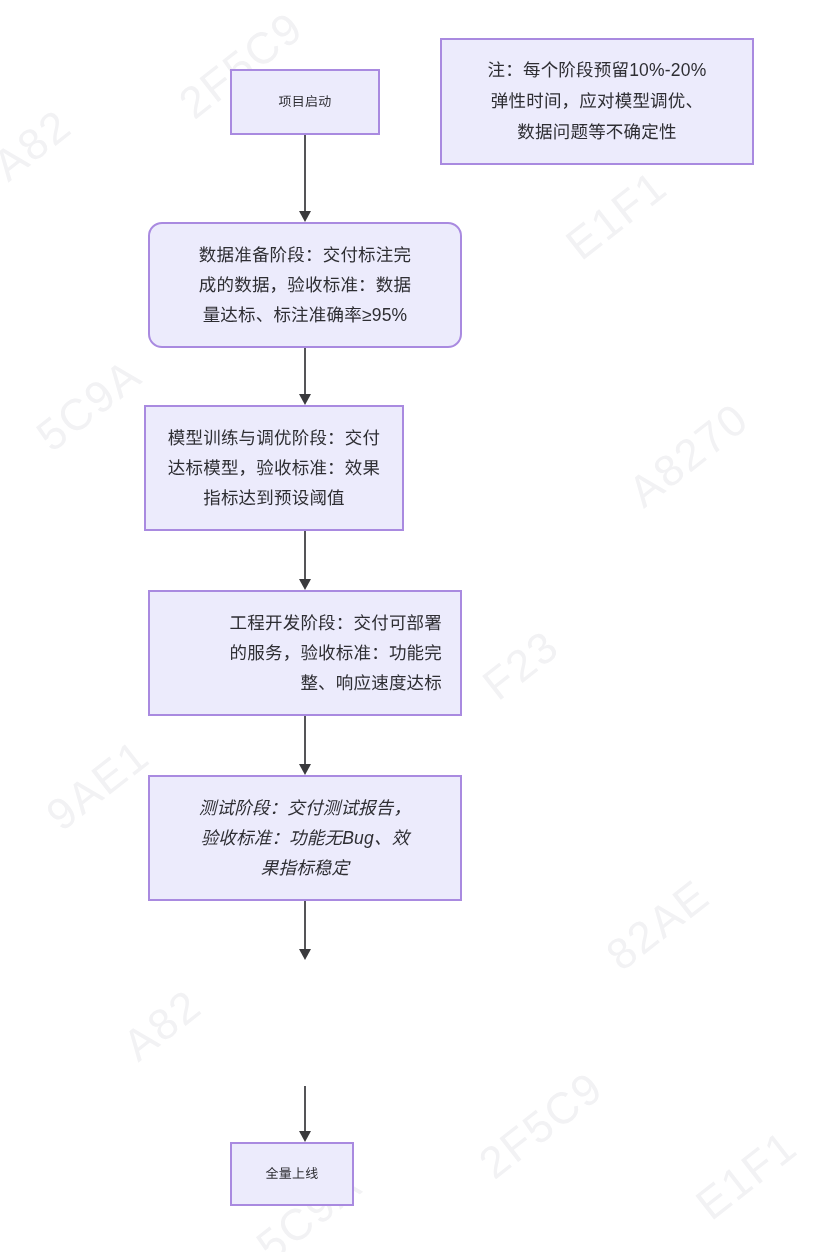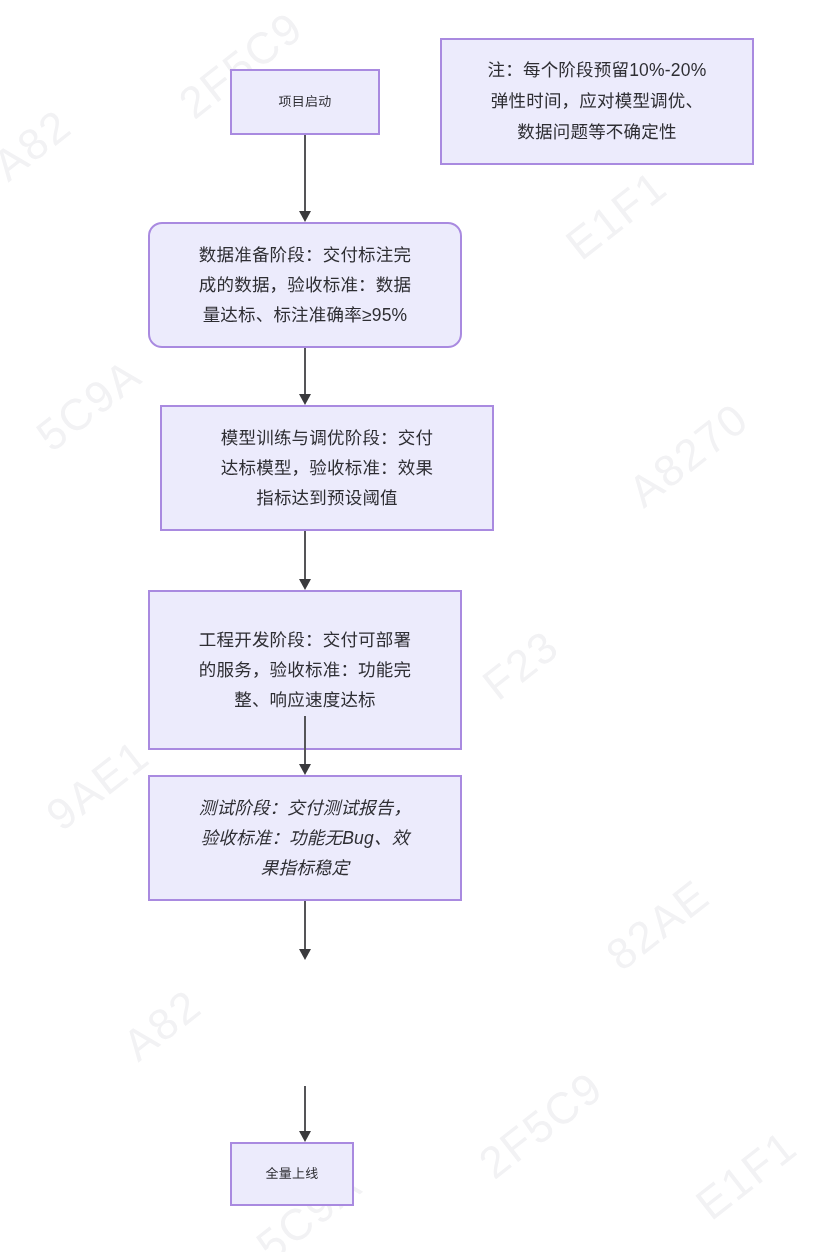--- a/index.html
+++ b/index.html
@@ -138,32 +138,32 @@
     <span class="node-text">数据准备阶段：交付标注完
 成的数据，验收标准：数据
 量达标、标注准确率≥95%</span>
   </div>
 
   <div class="connector" style="left:304px; top:348px; height:57px;">
     <div class="stem" style="height:46px;"></div>
     <div class="head" style="top:46px;"></div>
   </div>
 
-  <div class="node" style="left:160px; top:405px; width:334px; height:126px;">
+  <div class="node" style="left:144px; top:405px; width:260px; height:126px;">
     <span class="node-text">模型训练与调优阶段：交付
 达标模型，验收标准：效果
 指标达到预设阈值</span>
   </div>
 
   <div class="connector" style="left:304px; top:531px; height:59px;">
     <div class="stem" style="height:48px;"></div>
     <div class="head" style="top:48px;"></div>
   </div>
 
-  <div class="node" style="left:148px; top:590px; width:314px; height:160px;">
+  <div class="node" style="left:148px; top:590px; width:314px; height:126px;text-align:right;">
     <span class="node-text">工程开发阶段：交付可部署
 的服务，验收标准：功能完
 整、响应速度达标</span>
   </div>
 
   <div class="connector" style="left:304px; top:716px; height:59px;">
     <div class="stem" style="height:48px;"></div>
     <div class="head" style="top:48px;"></div>
   </div>
 

